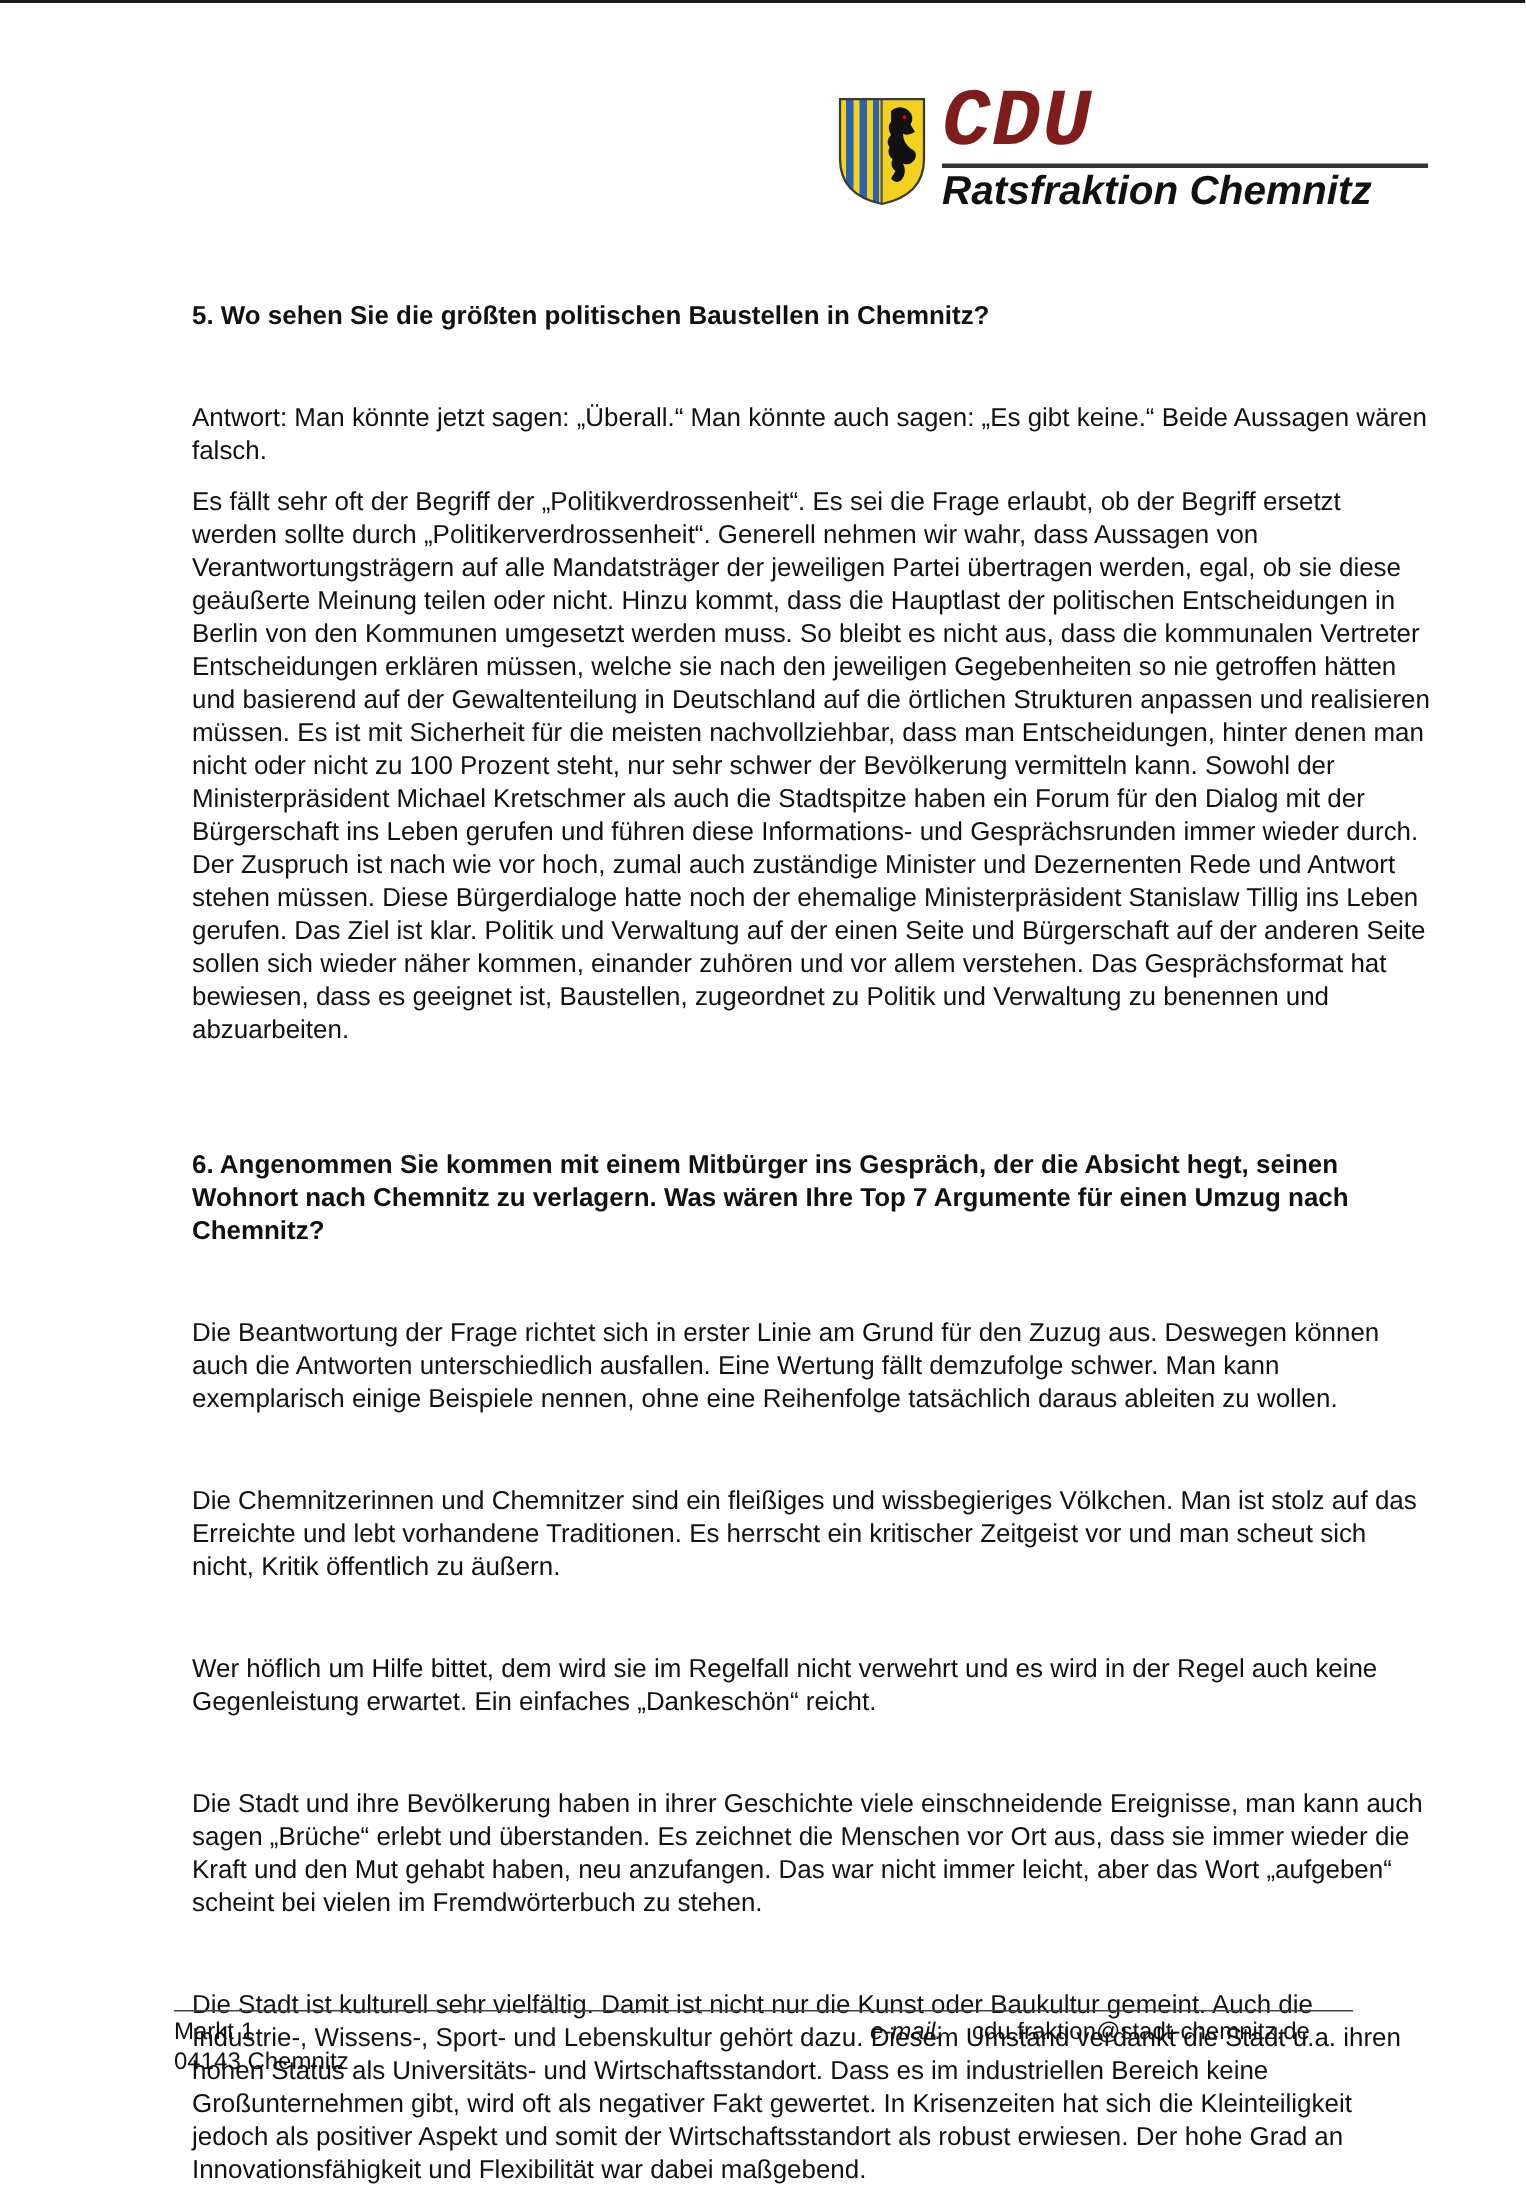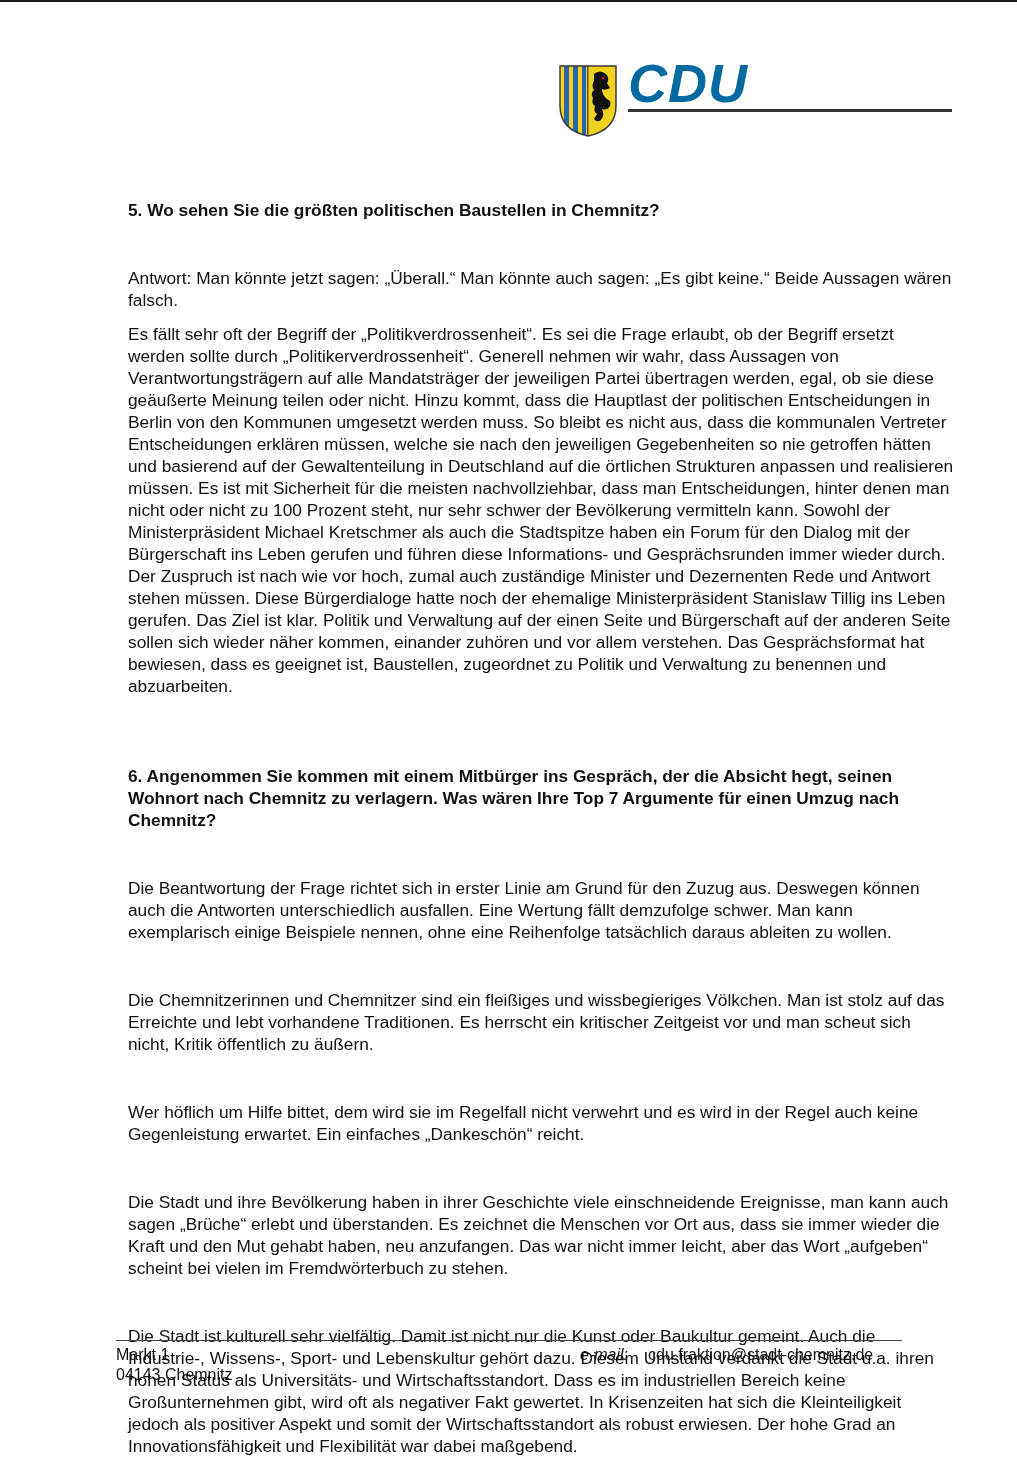--- a/index.html
+++ b/index.html
@@ -6,22 +6,22 @@
     body {
       width: 1017px; height: 1468px; position: relative; overflow: hidden;
       font-family: "Liberation Sans", sans-serif; color: #111111;
     }
     .top-rule { position: absolute; left: 0; top: 0; width: 1017px; height: 2px; background: #1a1a1a; }
 
     .logo { position: absolute; left: 558px; top: 62px; width: 396px; height: 80px; }
     .crest { position: absolute; left: 0; top: 2px; width: 60px; height: 74px; }
     .cdu {
       position: absolute; left: 70px; top: -10px; font-size: 54px; font-weight: bold;
-      font-style: italic; color: #0369a1; letter-spacing: 1px;
-      font-family: Liberation Sans, sans-serif;
+      font-style: italic; color: #7f1d1d; letter-spacing: 1px;
+      font-family: Liberation Mono, monospace;
     }
     .logo-rule { position: absolute; left: 70px; top: 47px; width: 324px; height: 3px; background: #333333; }
     .ratsfraktion {
       position: absolute; left: 70px; top: 50px; font-size: 27px; font-weight: bold; font-style: italic;
       color: #111111; white-space: nowrap; font-family: "Liberation Sans", sans-serif;
     }
 
     .content { position: absolute; left: 116px; top: 187px; width: 850px; }
     .q-heading {
       font-weight: bold; font-size: 17.3px; line-height: 22px; margin: 12px;
@@ -57,20 +57,21 @@
       <rect x="15" y="0" width="5" height="74" fill="#2a63b0"></rect>
       <rect x="24" y="0" width="4" height="74" fill="#2a63b0"></rect>
       <rect x="29" y="0" width="1.5" height="74" fill="#555"></rect>
       <path d="M36 10 q6 -5 12 0 q4 4 1 9 l3 5 q-5 3 -8 1 q0 6 5 10 q5 2 3 7 q-3 5 -8 3 q3 6 -1 11 q-4 3 -7 -1 l3 -5 q-4 -3 -2 -8 q-4 -3 -2 -8 q-3 -4 1 -8 q-3 -5 0 -9 z" fill="#111111"></path>
       <circle cx="45" cy="14" r="1.3" fill="#e2001a"></circle>
     </g>
     <path d="M2 2 H58 V42 Q58 66 30 72 Q2 66 2 42 Z" fill="none" stroke="#3a3a3a" stroke-width="1.5"></path>
   </svg>
   <div class="cdu">CDU</div>
   <div class="logo-rule"></div>
+  <div class="ratsfraktion">Ratsfraktion Chemnitz</div>
 </div>
 
 <div class="content">
   <section>
     <h2 class="q-heading">5. Wo sehen Sie die größten politischen Baustellen in Chemnitz?</h2>
     <div class="gap-sm"></div>
     <p class="para">Antwort: Man könnte jetzt sagen: „Überall.“ Man könnte auch sagen: „Es gibt keine.“ Beide Aussagen wären falsch.</p>
     <p class="para">Es fällt sehr oft der Begriff der „Politikverdrossenheit“. Es sei die Frage erlaubt, ob der Begriff ersetzt werden sollte durch „Politikerverdrossenheit“. Generell nehmen wir wahr, dass Aussagen von Verantwortungsträgern auf alle Mandatsträger der jeweiligen Partei übertragen werden, egal, ob sie diese geäußerte Meinung teilen oder nicht. Hinzu kommt, dass die Hauptlast der politischen Entscheidungen in Berlin von den Kommunen umgesetzt werden muss. So bleibt es nicht aus, dass die kommunalen Vertreter Entscheidungen erklären müssen, welche sie nach den jeweiligen Gegebenheiten so nie getroffen hätten und basierend auf der Gewaltenteilung in Deutschland auf die örtlichen Strukturen anpassen und realisieren müssen. Es ist mit Sicherheit für die meisten nachvollziehbar, dass man Entscheidungen, hinter denen man nicht oder nicht zu 100 Prozent steht, nur sehr schwer der Bevölkerung vermitteln kann. Sowohl der Ministerpräsident Michael Kretschmer als auch die Stadtspitze haben ein Forum für den Dialog mit der Bürgerschaft ins Leben gerufen und führen diese Informations- und Gesprächsrunden immer wieder durch. Der Zuspruch ist nach wie vor hoch, zumal auch zuständige Minister und Dezernenten Rede und Antwort stehen müssen. Diese Bürgerdialoge hatte noch der ehemalige Ministerpräsident Stanislaw Tillig ins Leben gerufen. Das Ziel ist klar. Politik und Verwaltung auf der einen Seite und Bürgerschaft auf der anderen Seite sollen sich wieder näher kommen, einander zuhören und vor allem verstehen. Das Gesprächsformat hat bewiesen, dass es geeignet ist, Baustellen, zugeordnet zu Politik und Verwaltung zu benennen und abzuarbeiten.</p>
   </section>
 

